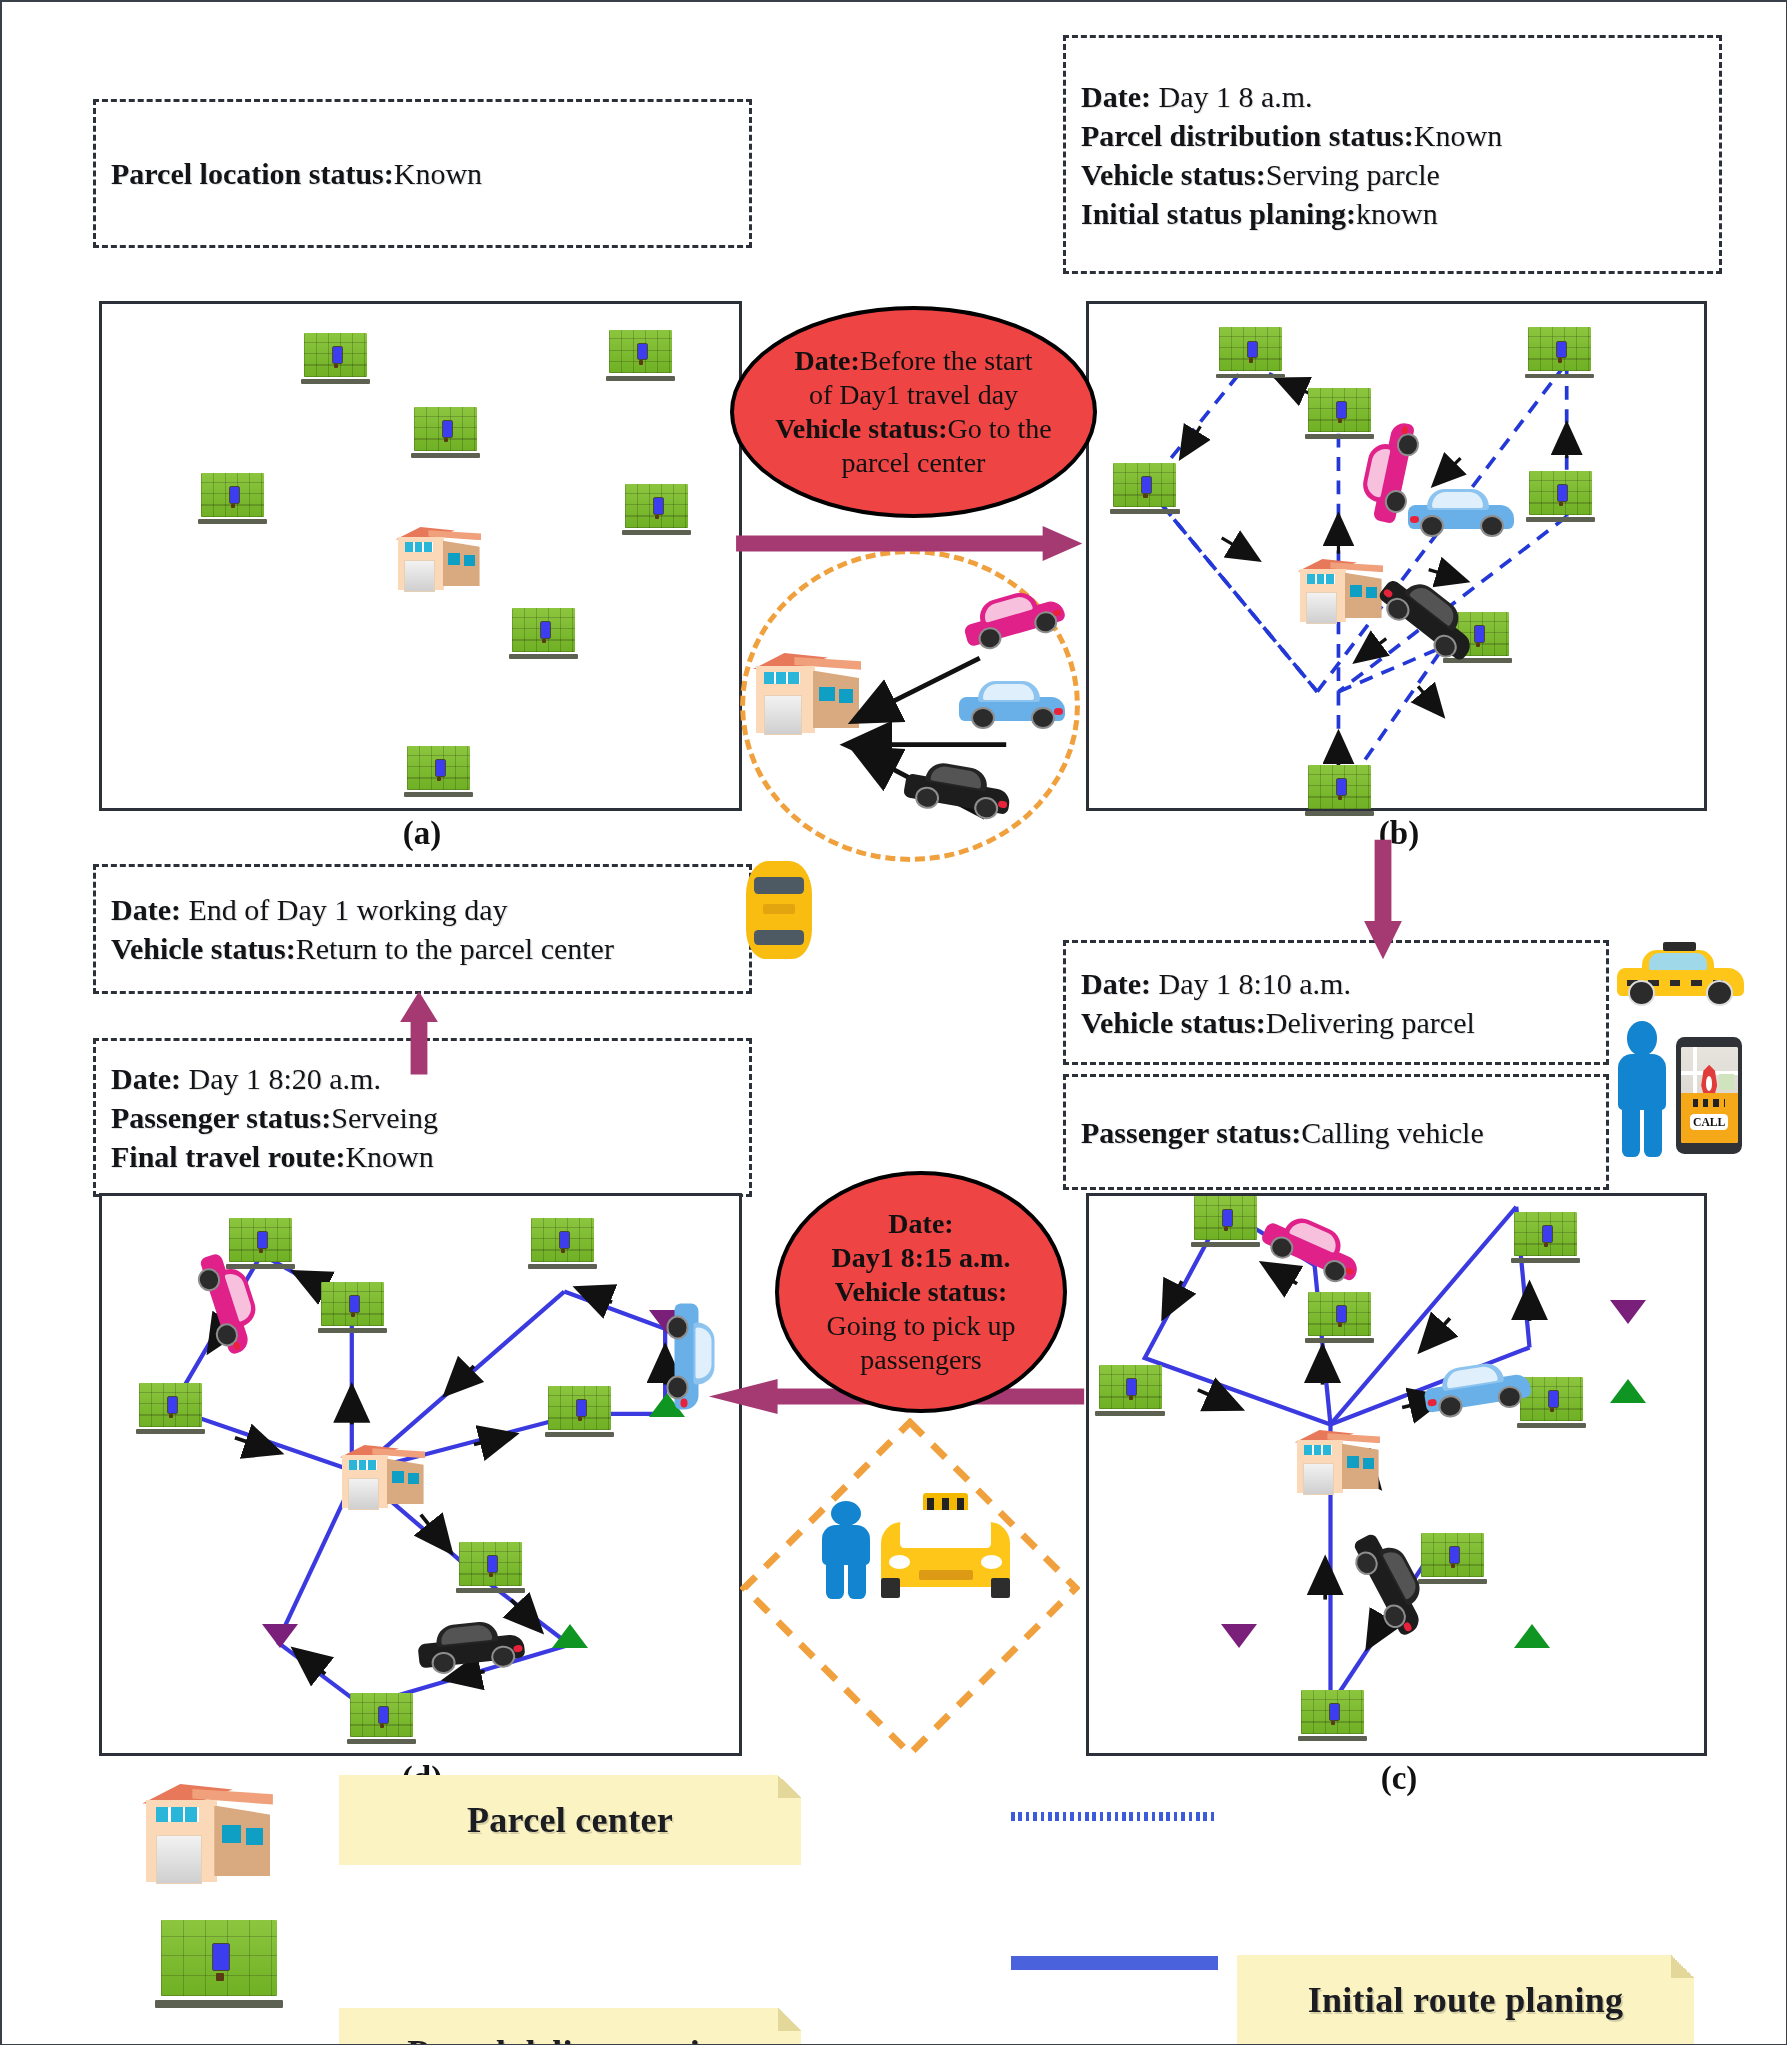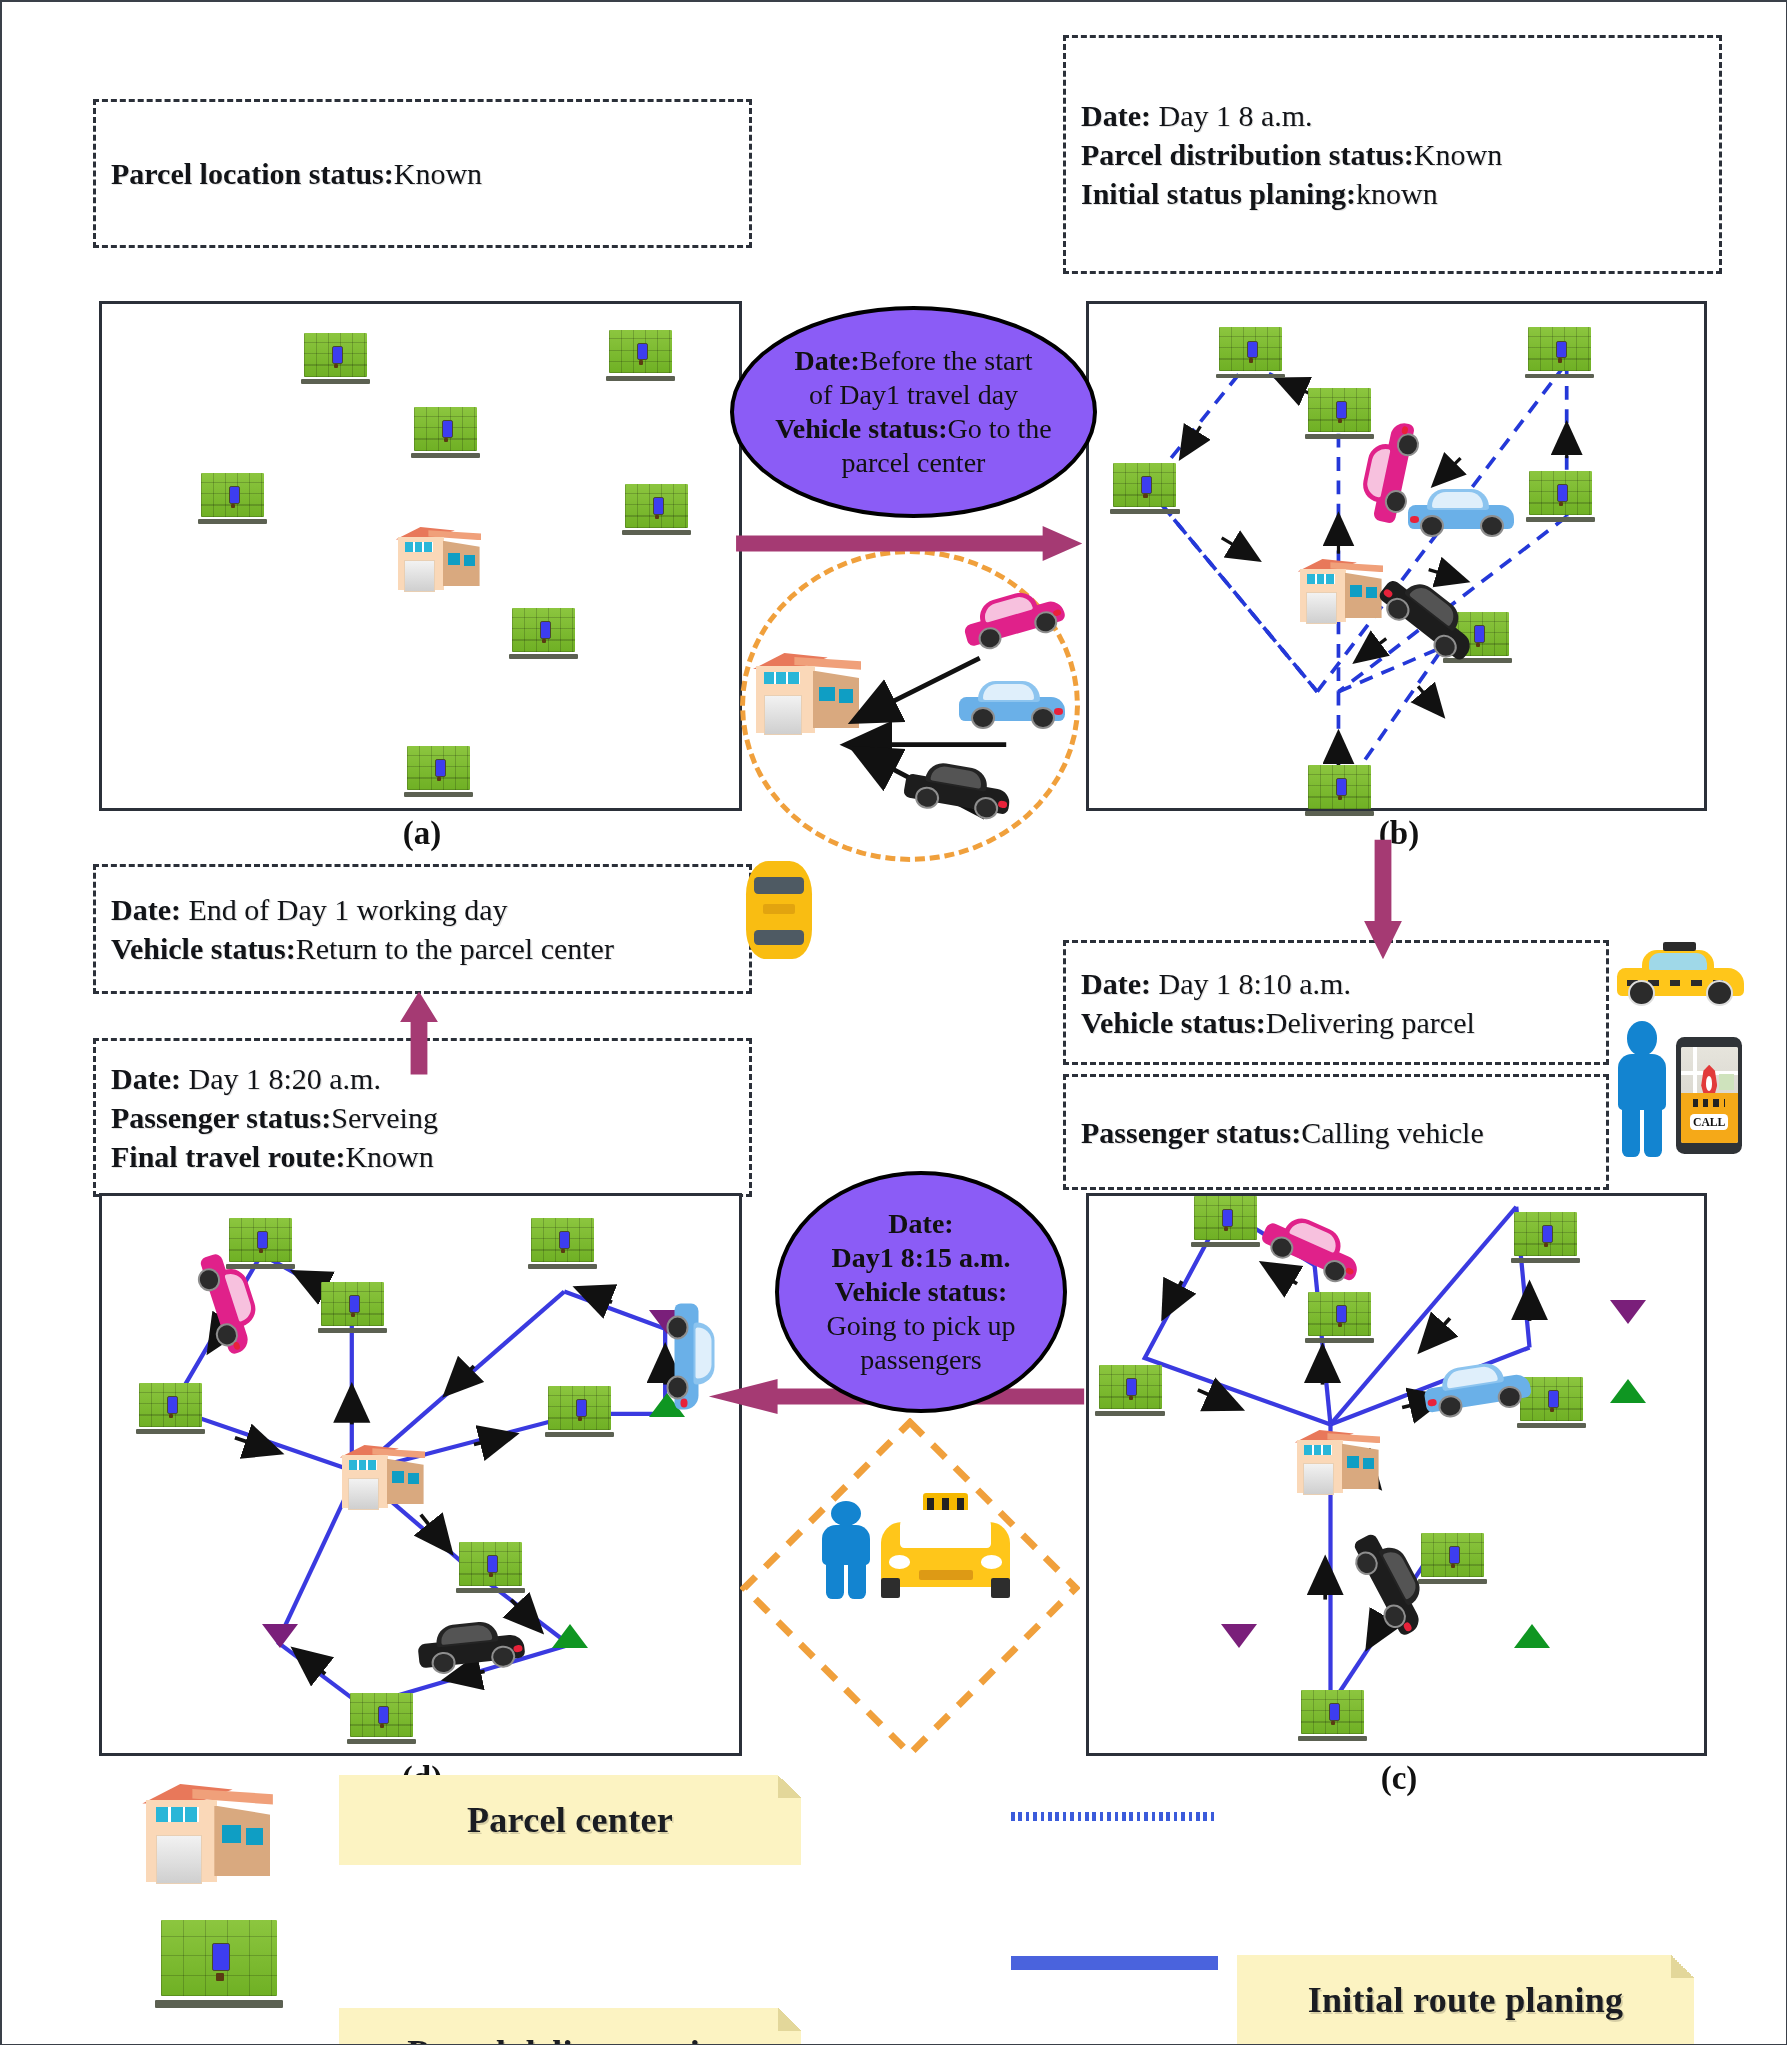--- a/index.html
+++ b/index.html
@@ -25,21 +25,21 @@
 
   
   .panel{border:3.7px solid #2b3039;background:#fff;}
   .panel-label{
     position:absolute;font-size:33px;font-weight:bold;color:#111;
     text-align:center;width:106px;
   }
 
   
   .callout{
-    border:4.8px solid #000;background:#8b5cf6;border-radius:50%;
+    border:4.8px solid #000;background:#ef4444;border-radius:50%;
     display:flex;flex-direction:column;align-items:center;justify-content:center;
     text-align:center;z-index:40;
   }
   .callout .line{font-size:28px;line-height:1.22;color:#111;white-space:nowrap;}
   .callout .line b{font-weight:bold;}
 
   
   .arrow-purple{position:absolute;z-index:20;}
 
   
@@ -209,20 +209,23 @@
       <b>Parcel location status:</b><span>Known</span>
     </div>
   </div>
 
   <div class="abs infobox" style="left:1061px;top:33px;width:659px;height:239px;">
     <div class="line">
       <b>Date:</b><span> Day 1 8 a.m.</span>
     </div>
     <div class="line">
       <b>Parcel distribution status:</b><span>Known</span>
+    </div>
+    <div class="line">
+      <b>Vehicle status:</b><span>Serving parcle</span>
     </div>
     <div class="line">
       <b>Initial status planing:</b><span>known</span>
     </div>
   </div>
 
   <div class="abs panel" style="left:97px;top:299px;width:643px;height:510px;">
 
     <div class="locker" style="left:202px;top:29px;width:63px;height:51px;">
       <div class="body"></div>

